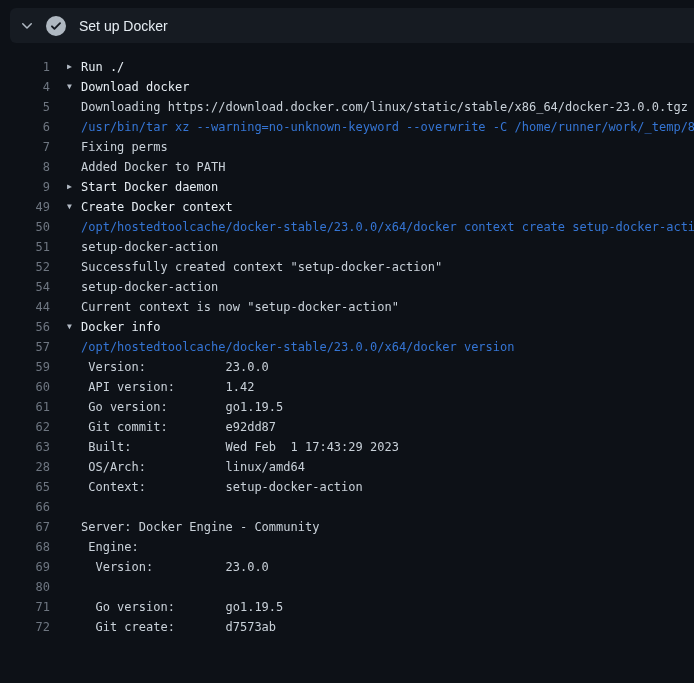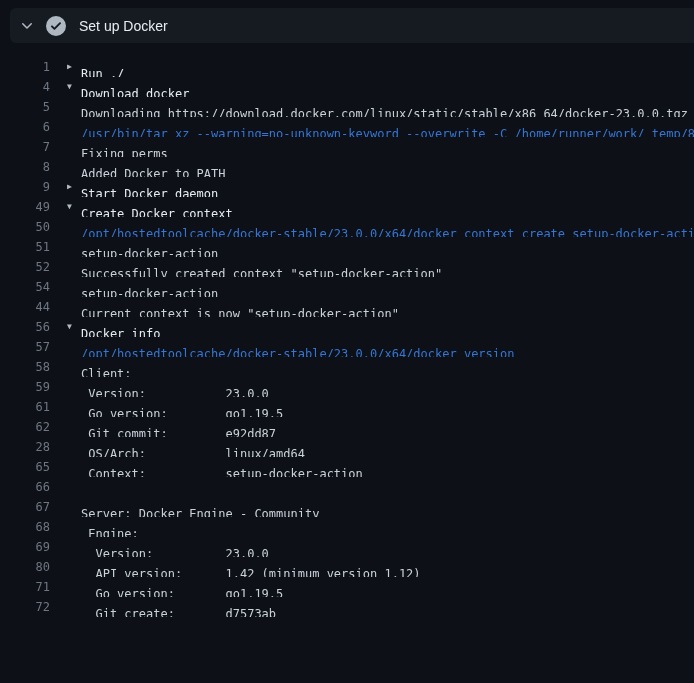--- a/index.html
+++ b/index.html
@@ -31,21 +31,21 @@
   }
   .line{display:flex;height:20px;white-space:pre;overflow:hidden;}
   .num{
     width:50px;flex:none;text-align:right;
     color:#6e7681;cursor:pointer;
   }
   .gutter{
     width:31px;flex:none;box-sizing:border-box;padding-left:17px;
     color:#b1bac4;font-size:8px;line-height:20px;
   }
-  .text{color:#c9d1d9;flex:none;margin-top:7px;}
+  .text{color:#c9d1d9;flex:none;}
   .line.group .text{color:#e6edf3;}
   .line.command .text{color:#3575d4;}
   .loglink{cursor:pointer;}
 </style>
 </head>
 <body>
 
 <div>
 
   <div class="step-header">
@@ -71,28 +71,29 @@
       <div class="line plain"><span class="num">8</span><span class="gutter"></span><span class="text">Added Docker to PATH</span></div>
       <div class="line group"><span class="num">9</span><span class="gutter">▶</span><span class="text">Start Docker daemon</span></div>
       <div class="line group"><span class="num">49</span><span class="gutter">▼</span><span class="text">Create Docker context</span></div>
       <div class="line command"><span class="num">50</span><span class="gutter"></span><span class="text">/opt/hostedtoolcache/docker-stable/23.0.0/x64/docker context create setup-docker-action</span></div>
       <div class="line plain"><span class="num">51</span><span class="gutter"></span><span class="text">setup-docker-action</span></div>
       <div class="line plain"><span class="num">52</span><span class="gutter"></span><span class="text">Successfully created context "setup-docker-action"</span></div>
       <div class="line plain"><span class="num">54</span><span class="gutter"></span><span class="text">setup-docker-action</span></div>
       <div class="line plain"><span class="num">44</span><span class="gutter"></span><span class="text">Current context is now "setup-docker-action"</span></div>
       <div class="line group"><span class="num">56</span><span class="gutter">▼</span><span class="text">Docker info</span></div>
       <div class="line command"><span class="num">57</span><span class="gutter"></span><span class="text">/opt/hostedtoolcache/docker-stable/23.0.0/x64/docker version</span></div>
-      <div class="line plain"><span class="num">58</span><span class="gutter"></span><span class="text">Client:</span></div>
       <div class="line plain"><span class="num">59</span><span class="gutter"></span><span class="text"> Version:           23.0.0</span></div>
+      <div class="line plain"><span class="num">60</span><span class="gutter"></span><span class="text"> API version:       1.42</span></div>
       <div class="line plain"><span class="num">61</span><span class="gutter"></span><span class="text"> Go version:        go1.19.5</span></div>
       <div class="line plain"><span class="num">62</span><span class="gutter"></span><span class="text"> Git commit:        e92dd87</span></div>
+      <div class="line plain"><span class="num">63</span><span class="gutter"></span><span class="text"> Built:             Wed Feb  1 17:43:29 2023</span></div>
       <div class="line plain"><span class="num">28</span><span class="gutter"></span><span class="text"> OS/Arch:           linux/amd64</span></div>
       <div class="line plain"><span class="num">65</span><span class="gutter"></span><span class="text"> Context:           setup-docker-action</span></div>
       <div class="line plain"><span class="num">66</span><span class="gutter"></span><span class="text"></span></div>
       <div class="line plain"><span class="num">67</span><span class="gutter"></span><span class="text">Server: Docker Engine - Community</span></div>
       <div class="line plain"><span class="num">68</span><span class="gutter"></span><span class="text"> Engine:</span></div>
       <div class="line plain"><span class="num">69</span><span class="gutter"></span><span class="text">  Version:          23.0.0</span></div>
-      <div class="line plain"><span class="num">80</span><span class="gutter"></span><span class="text">  API version:      1.42 (minimum version 1.12)</span></div>
+      <div class="line plain"><span class="num">80</span><span class="gutter"></span></div>
       <div class="line plain"><span class="num">71</span><span class="gutter"></span><span class="text">  Go version:       go1.19.5</span></div>
       <div class="line plain"><span class="num">72</span><span class="gutter"></span><span class="text">  Git create:       d7573ab</span></div>
     </div>
 
 </div>
 
 </body></html>

